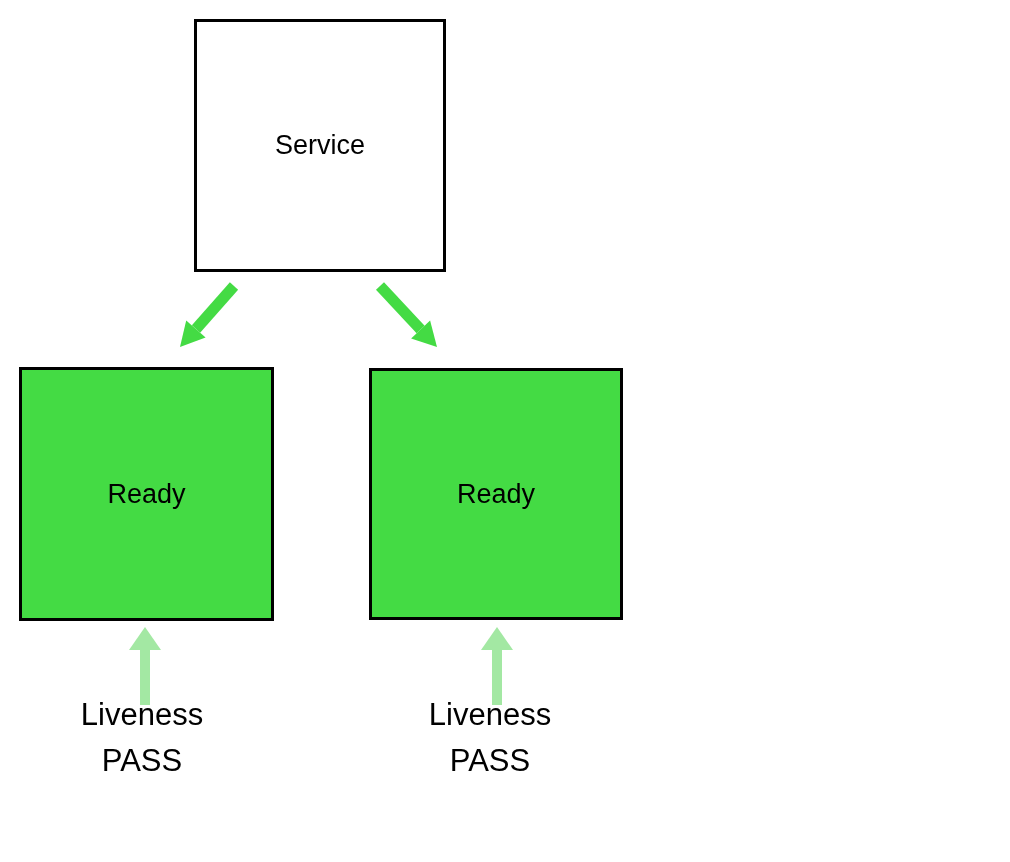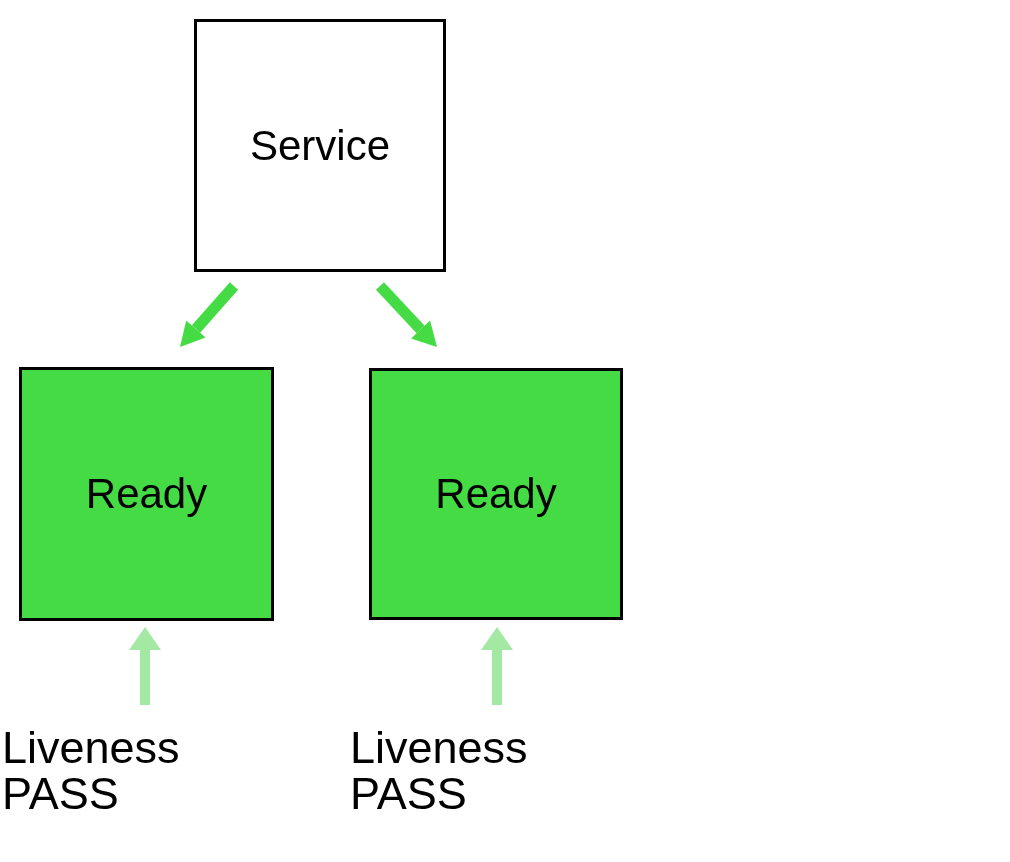--- a/index.html
+++ b/index.html
@@ -19,21 +19,21 @@
     background: #ffffff;
     overflow: hidden;
   }
   .node {
     position: absolute;
     box-sizing: border-box;
     border: 3px solid var(--border, #000);
     display: flex;
     align-items: center;
     justify-content: center;
-    font-size: 42px;
+    font-size: 27px;
     color: var(--text, #000);
     text-align: center;
   }
   .service-node {
     left: 194px;
     top: 19px;
     width: 252px;
     height: 253px;
     background: #ffffff;
   }
@@ -73,22 +73,23 @@
     stroke-width: 10;
     fill: none;
   }
   .up-head {
     fill: var(--arrow_light_green, #A3E8A3);
     stroke: none;
   }
   .probe-label {
     position: absolute;
     width: 280px;
-    top: 725px;
-    font-size: 45px;
+    top: 692px;
+    text-align: center;
+    font-size: 31px;
     line-height: 46px;
     color: var(--text, #000);
   }
   .probe-label-left { left: 2px; }
   .probe-label-right { left: 350px; }
 </style>
 </head>
 <body>
 
 <div class="canvas">

